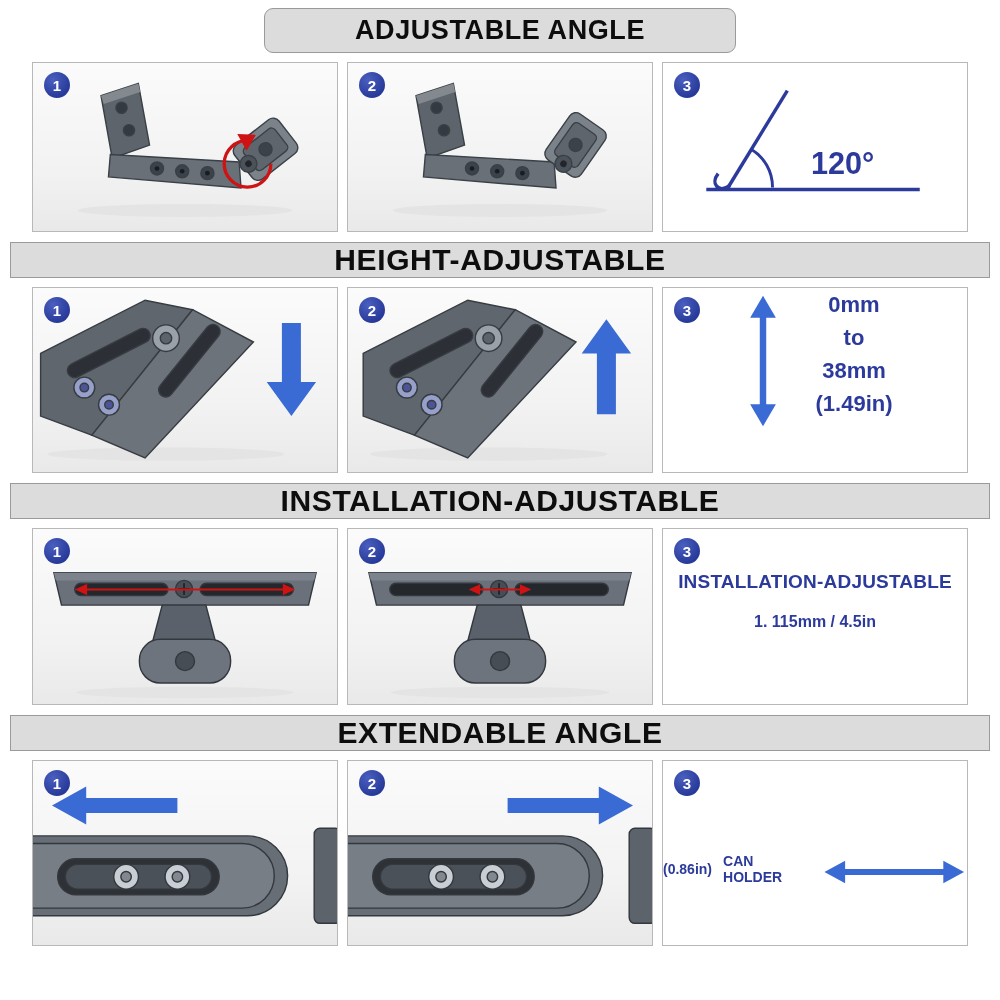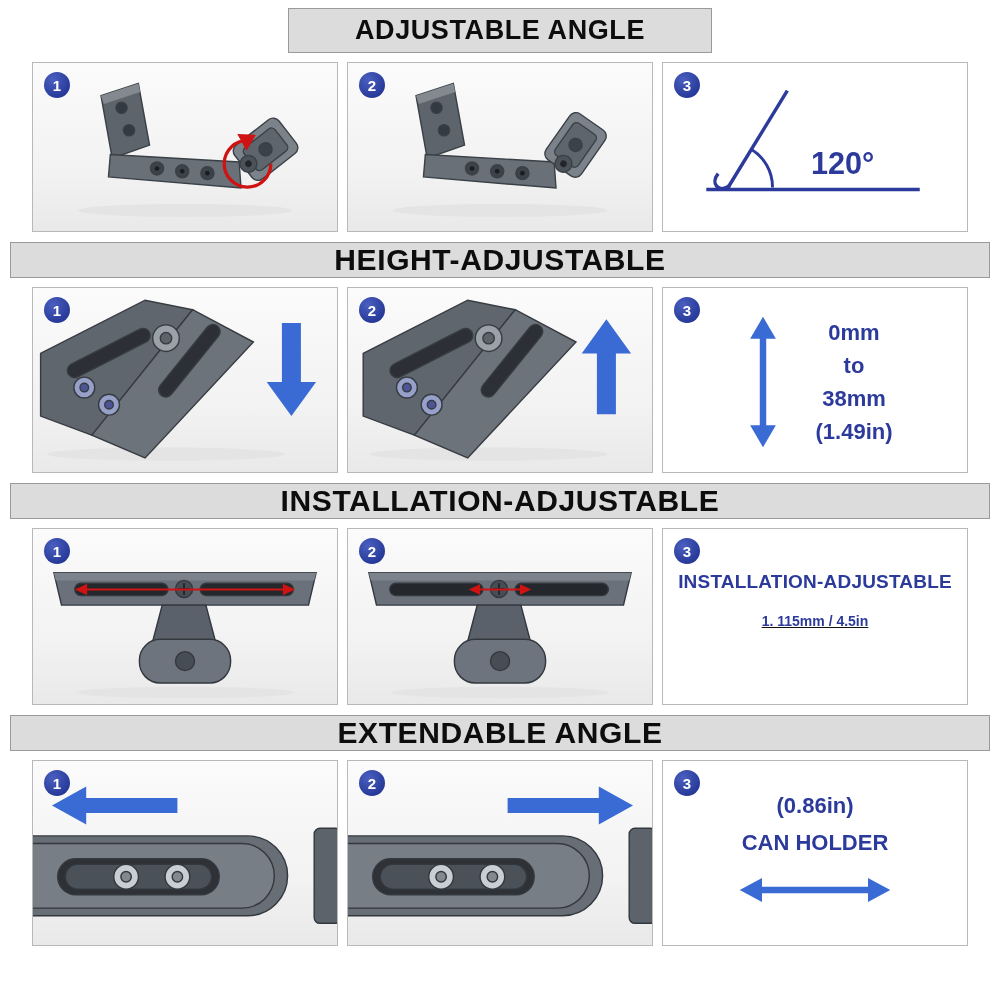--- a/index.html
+++ b/index.html
@@ -4,48 +4,48 @@
 <style>
   * { margin:0; padding:0; box-sizing:border-box; }
   html,body { width:1000px; height:1000px; background:#fff; }
   body { font-family:"Liberation Sans", sans-serif; color:#111; }
   .page { width:1000px; height:1000px; overflow:hidden; background:#fff; }
 
   .hdr {
     background:#dcdcdc; border:1px solid #9a9a9a; text-align:center;
     font-weight:800; color:#0d0d0d; letter-spacing:0.6px;
   }
-  .hdr-narrow { width:424px; margin:8px auto 0; font-size:27px; padding:6px 0; }
+  .hdr-narrow { width:472px; margin:8px auto 0; font-size:27px; padding:6px 0;border-radius:9px; }
   .hdr-wide   { margin:10px 10px 0; font-size:30px; padding:0 0; }
 
   .row { display:flex; gap:9px; margin:9px 32px 0; }
   .panel { position:relative; border:1px solid #b8b8b8; background:#fff; flex:1; overflow:hidden; }
   .photo { background:linear-gradient(180deg,#fbfbfb 0%,#f2f2f2 65%,#e9e9e9 100%); }
   .h-s1 { height:170px; } .h-s2 { height:186px; } .h-s3 { height:177px; } .h-s4 { height:186px; }
 
   .badge {
     position:absolute; top:9px; left:11px; width:26px; height:26px; border-radius:50%;
     background:radial-gradient(circle at 35% 30%, #4b5fc0, #273a99 72%);
     color:#fff; font-weight:bold; font-size:15px;
     display:flex; align-items:center; justify-content:center; z-index:2;
   }
 
   .art { position:absolute; inset:0; width:100%; height:100%; }
 
   .blue-text { color:#2b3a9b; font-weight:bold; }
 
-  .s2-info { height:100%; display:flex; align-items:center; justify-content:center; gap:26px; padding-top:4px; }
+  .s2-info { height:100%; display:flex; align-items:flex-start; justify-content:center; gap:26px; padding-top:4px; }
   .s2-lines { display:flex; flex-direction:column; gap:7px; text-align:center; font-size:22px; }
   .v-arrow { width:52px; height:138px; }
 
   .s3-info { padding-top:42px; text-align:center; }
   .s3-heading { font-size:19px; letter-spacing:0.2px; }
-  .s3-items { margin-top:20px; display:flex; flex-direction:column; gap:15px; font-size:14px;text-decoration:underline; }
-
-  .s4-info { height:100%; padding-top:32px; display:flex; flex-direction:column; align-items:center; gap:11px; font-size:22px; text-align:right; }
+  .s3-items { margin-top:20px; display:flex; flex-direction:column; gap:15px; font-size:16px; }
+
+  .s4-info { height:100%; padding-top:32px; display:flex; flex-direction:row; align-items:center; gap:11px; font-size:14px; text-align:left; }
   .h-arrow { width:158px; height:34px; margin-top:6px; }
 </style>
 </head>
 <body>
 
 <svg width="0" height="0" style="position:absolute" aria-hidden="true">
   <defs>
     <g id="g-bracket" stroke="#394046" stroke-width="1.5">
       <ellipse cx="160" cy="158" rx="115" ry="7" fill="#e4e4e4" stroke="none"></ellipse>
       <polygon points="70,35 110,22 122,88 82,102" fill="#5d646c"></polygon>

